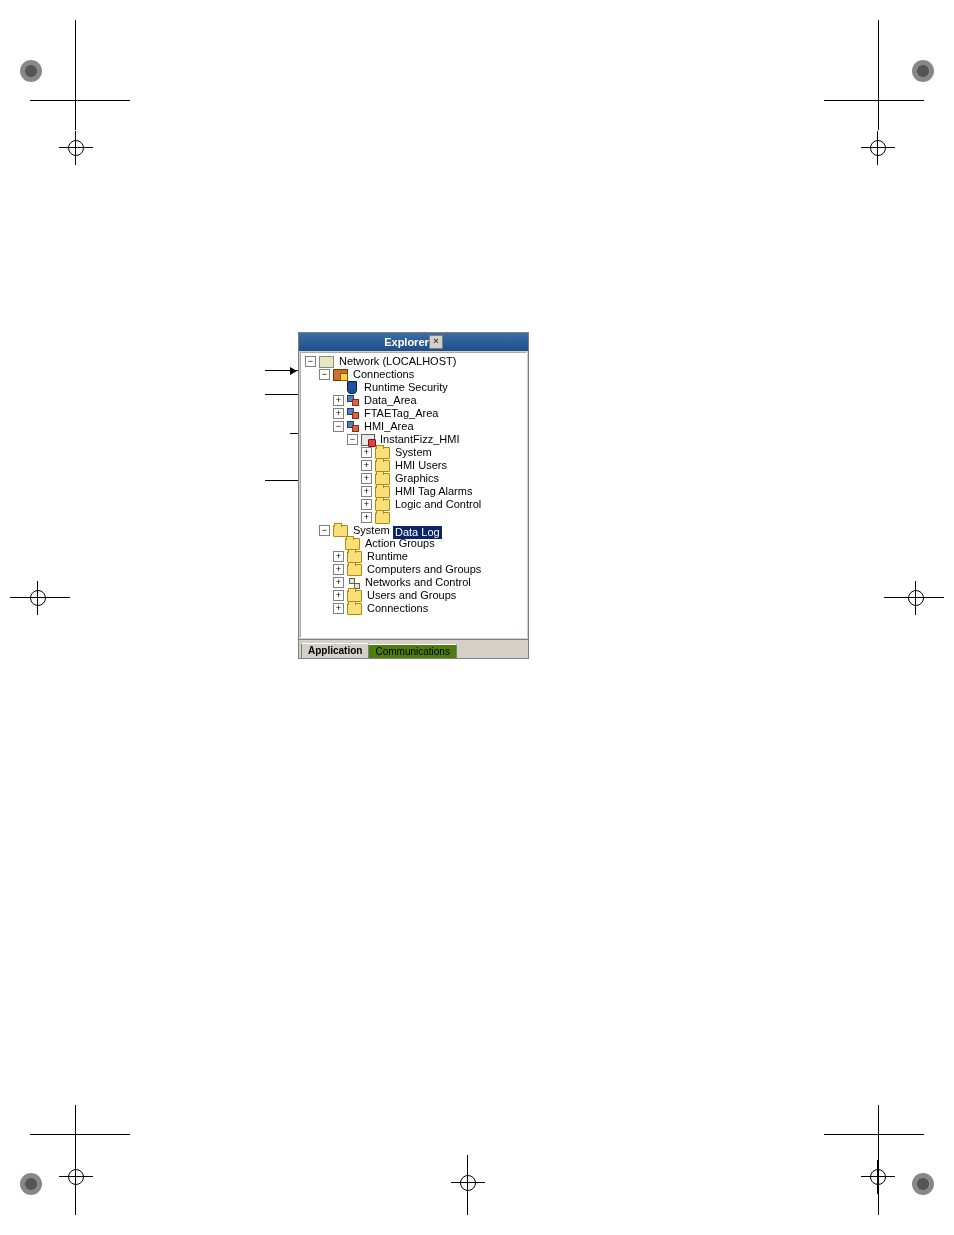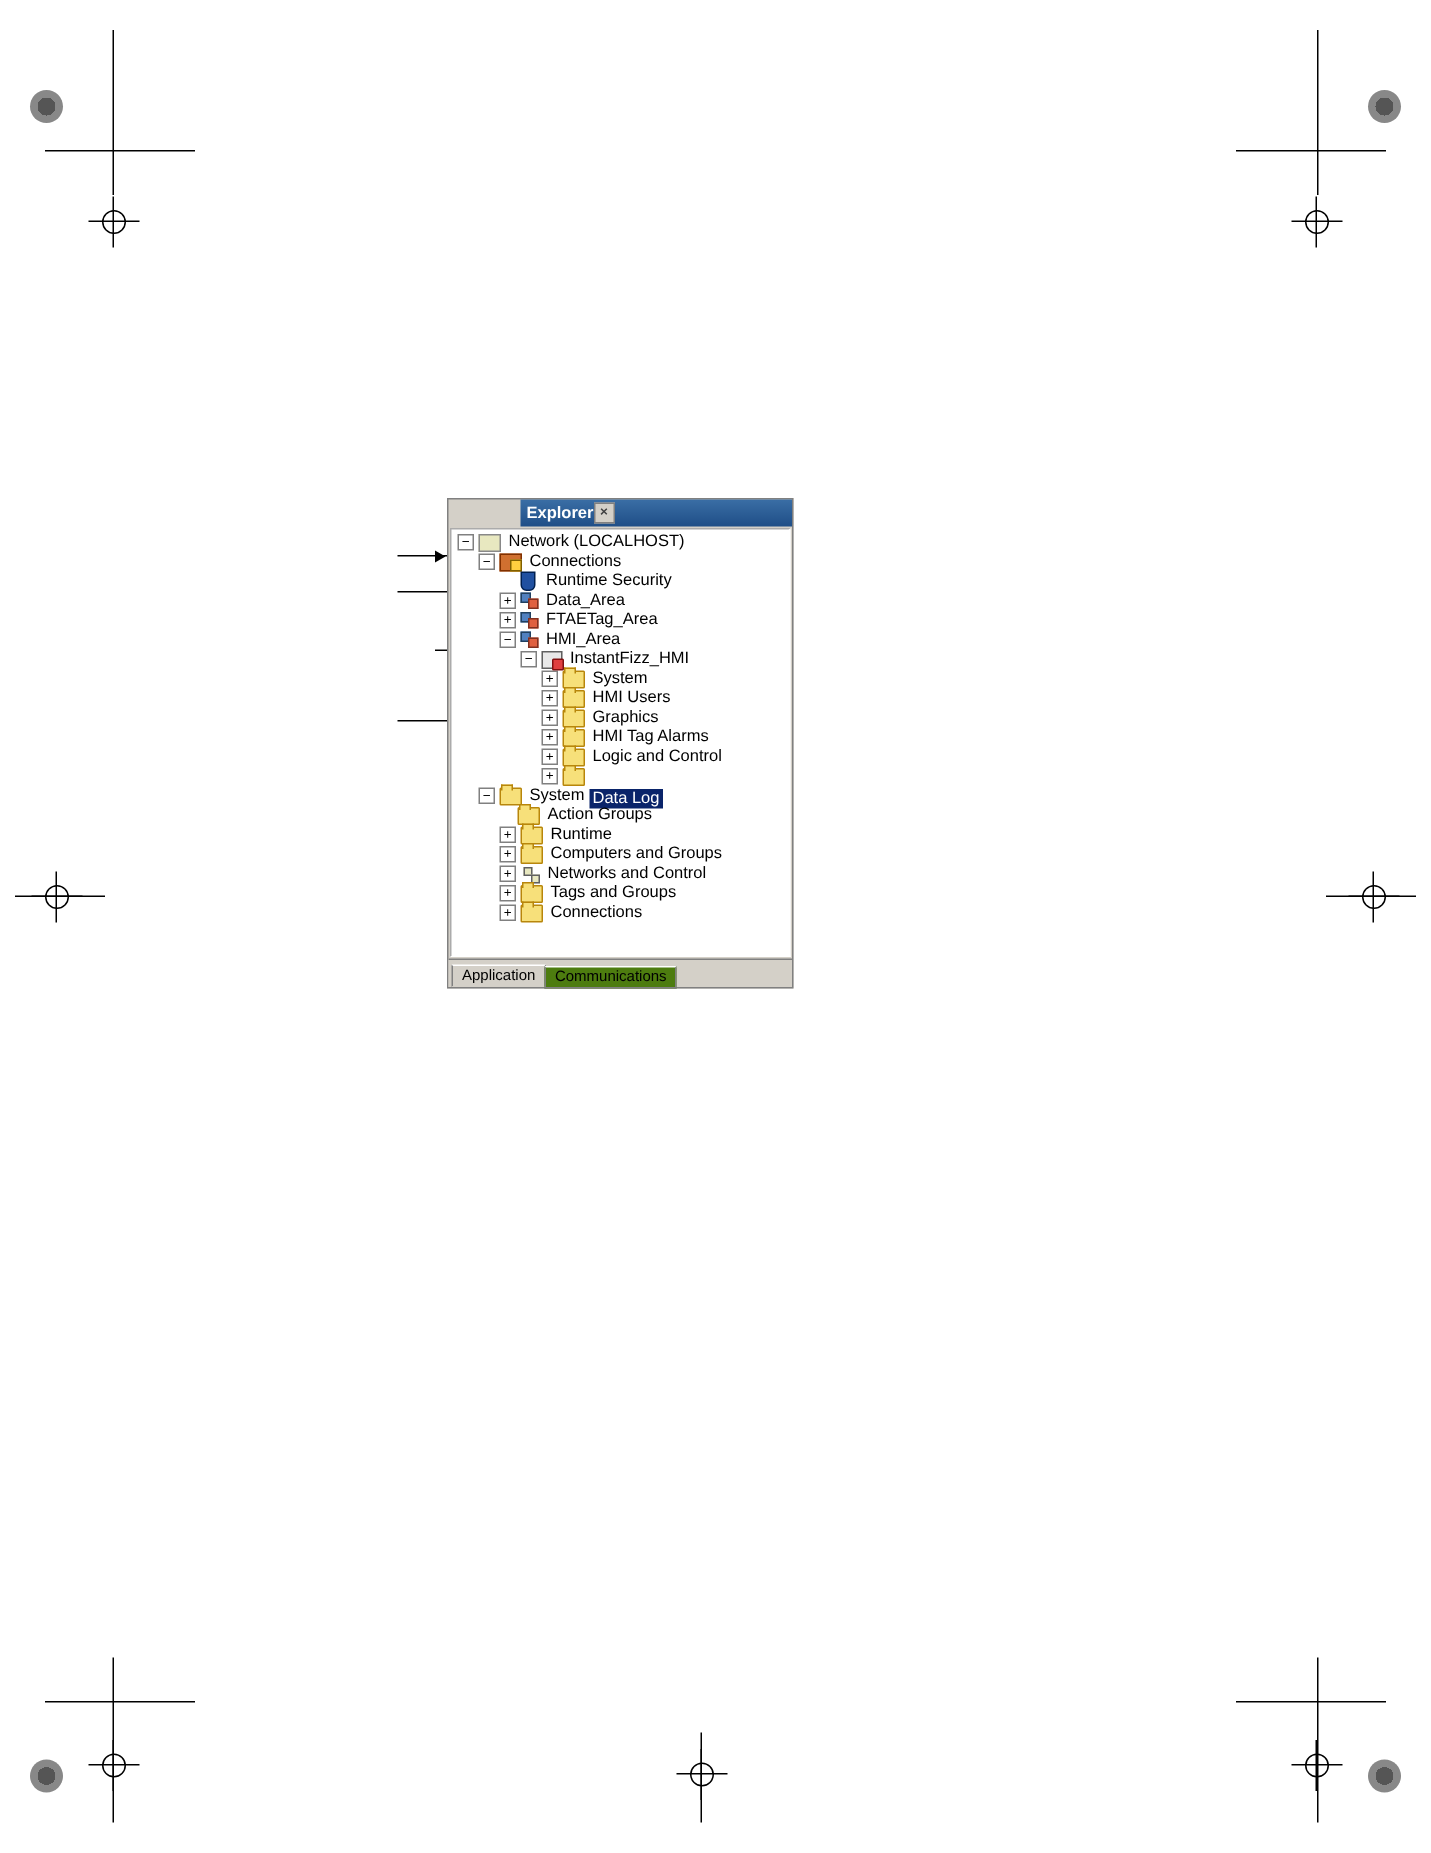--- a/index.html
+++ b/index.html
@@ -21,21 +21,21 @@
   .vline{position:absolute;width:1px;background:#000;}
   .bracket{position:absolute;border-right:1px solid #000;}
   .bracket::before,.bracket::after{content:"";position:absolute;right:0;width:8px;height:1px;background:#000;}
   .bracket::before{top:0;}
   .bracket::after{bottom:0;}
 
   
   .explorer{position:absolute;left:298px;top:332px;width:229px;height:325px;
     border:1px solid #808080;background:#d4d0c8;display:flex;flex-direction:column;}
   .titlebar{height:16px;background:linear-gradient(#3a6ea5,#1f4e87);color:#fff;
-    font-weight:bold;font-size:11px;padding:1px 4px;display:flex;align-items:center;justify-content:flex-start;margin-left:48px;}
+    font-weight:bold;font-size:11px;padding:1px 4px;display:flex;align-items:center;justify-content:center;}
   .titlebar .close{width:12px;height:12px;background:#d4d0c8;border:1px solid #808080;
     font-size:9px;line-height:10px;text-align:center;color:#404040;}
   .treearea{flex:1;background:#fff;border:1px inset #fff;margin:1px;overflow:hidden;padding:2px 0;}
   .node{white-space:nowrap;height:13px;line-height:13px;padding:0 2px;display:flex;align-items:center;}
   .exp{display:inline-flex;width:9px;height:9px;border:1px solid #808080;margin-right:3px;
     align-items:center;justify-content:center;font-size:9px;line-height:7px;color:#000;background:#fff;}
   .exp.blank{border:none;background:transparent;}
   .ico{display:inline-block;width:14px;height:12px;margin-right:3px;position:relative;}
   .ico.folder{background:#f7e07a;border:1px solid #b8860b;border-radius:1px;width:13px;height:10px;}
   .ico.folder::before{content:"";position:absolute;left:0;top:-3px;width:6px;height:3px;background:#f7e07a;border:1px solid #b8860b;border-bottom:none;}
@@ -52,21 +52,21 @@
   .ico.netdev::before{content:"";position:absolute;left:2px;top:0;width:4px;height:4px;background:#e8e8c0;border:1px solid #606060;}
   .ico.netdev::after{content:"";position:absolute;left:7px;top:5px;width:4px;height:4px;background:#e8e8c0;border:1px solid #606060;}
   .lbl{padding:0 2px;}
   .lbl.sel{background:#0a246a;color:#fff;margin-top:30px;}
   .i1{padding-left:4px;} .i2{padding-left:18px;} .i3{padding-left:32px;}
   .i4{padding-left:46px;} .i5{padding-left:60px;}
   
   .tabs{height:18px;display:flex;align-items:flex-end;padding-left:2px;background:#d4d0c8;border-top:1px solid #808080;}
   .tab{border:1px solid #808080;border-top:1px solid #fff;background:#4d7c0f;
     padding:1px 6px;font-size:10px;margin-right:-1px;position:relative;top:1px;}
-  .tab.active{background:#d4d0c8;border-bottom:1px solid #d4d0c8;font-weight:normal;top:0;}
+  .tab.active{background:#d4d0c8;border-bottom:1px solid #d4d0c8;font-weight:bold;top:0;}
 </style>
 </head>
 <body>
 
 <div class="reg" style="left:20px;top:50px;">
   <div class="disc" style="left:0;top:10px;"></div>
   <div class="cross-v" style="left:55px;top:-30px;height:110px;"></div>
   <div class="cross-h" style="left:10px;top:50px;width:100px;"></div>
   <div class="target" style="left:48px;top:90px;"></div>
 </div>
@@ -204,21 +204,21 @@
       <span class="lbl">Computers and Groups</span>
     </div>
     <div class="node i3">
       <span class="exp">+</span>
       <span class="ico netdev"></span>
       <span class="lbl">Networks and Control</span>
     </div>
     <div class="node i3">
       <span class="exp">+</span>
       <span class="ico folder"></span>
-      <span class="lbl">Tags and Groups</span>
+      <span class="lbl">Users and Groups</span>
     </div>
     <div class="node i3">
       <span class="exp">+</span>
       <span class="ico folder"></span>
       <span class="lbl">Connections</span>
     </div>
   </div>
 
   <div class="tabs">
     <div class="tab active">Application</div>

